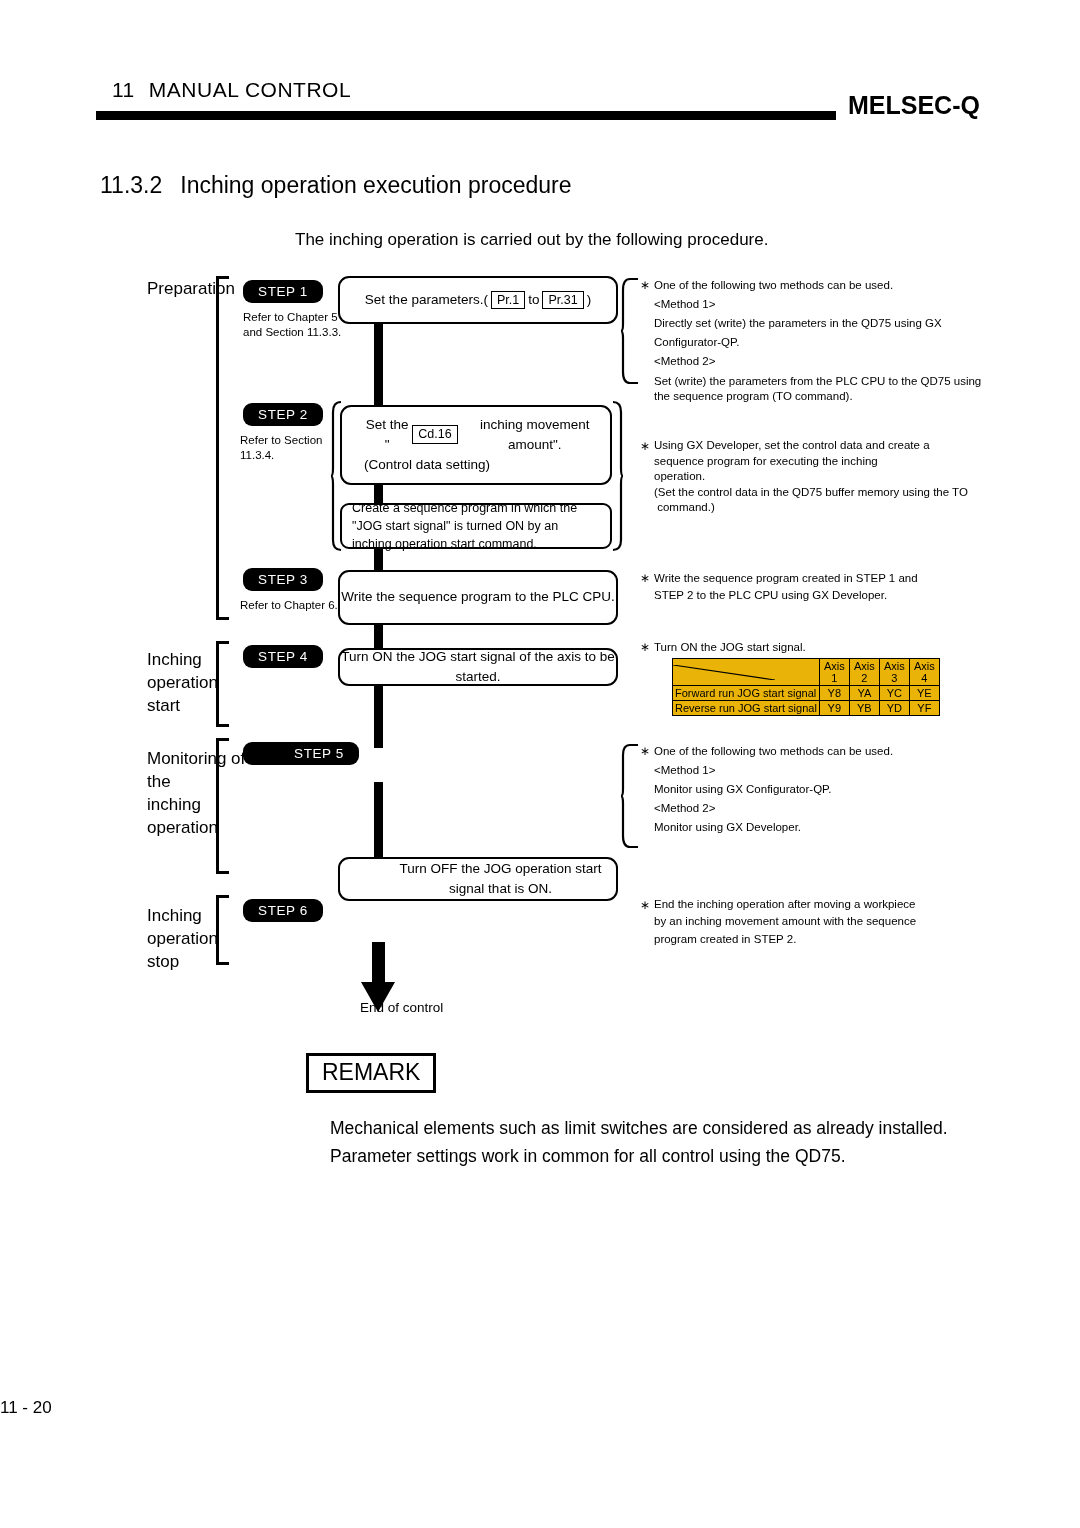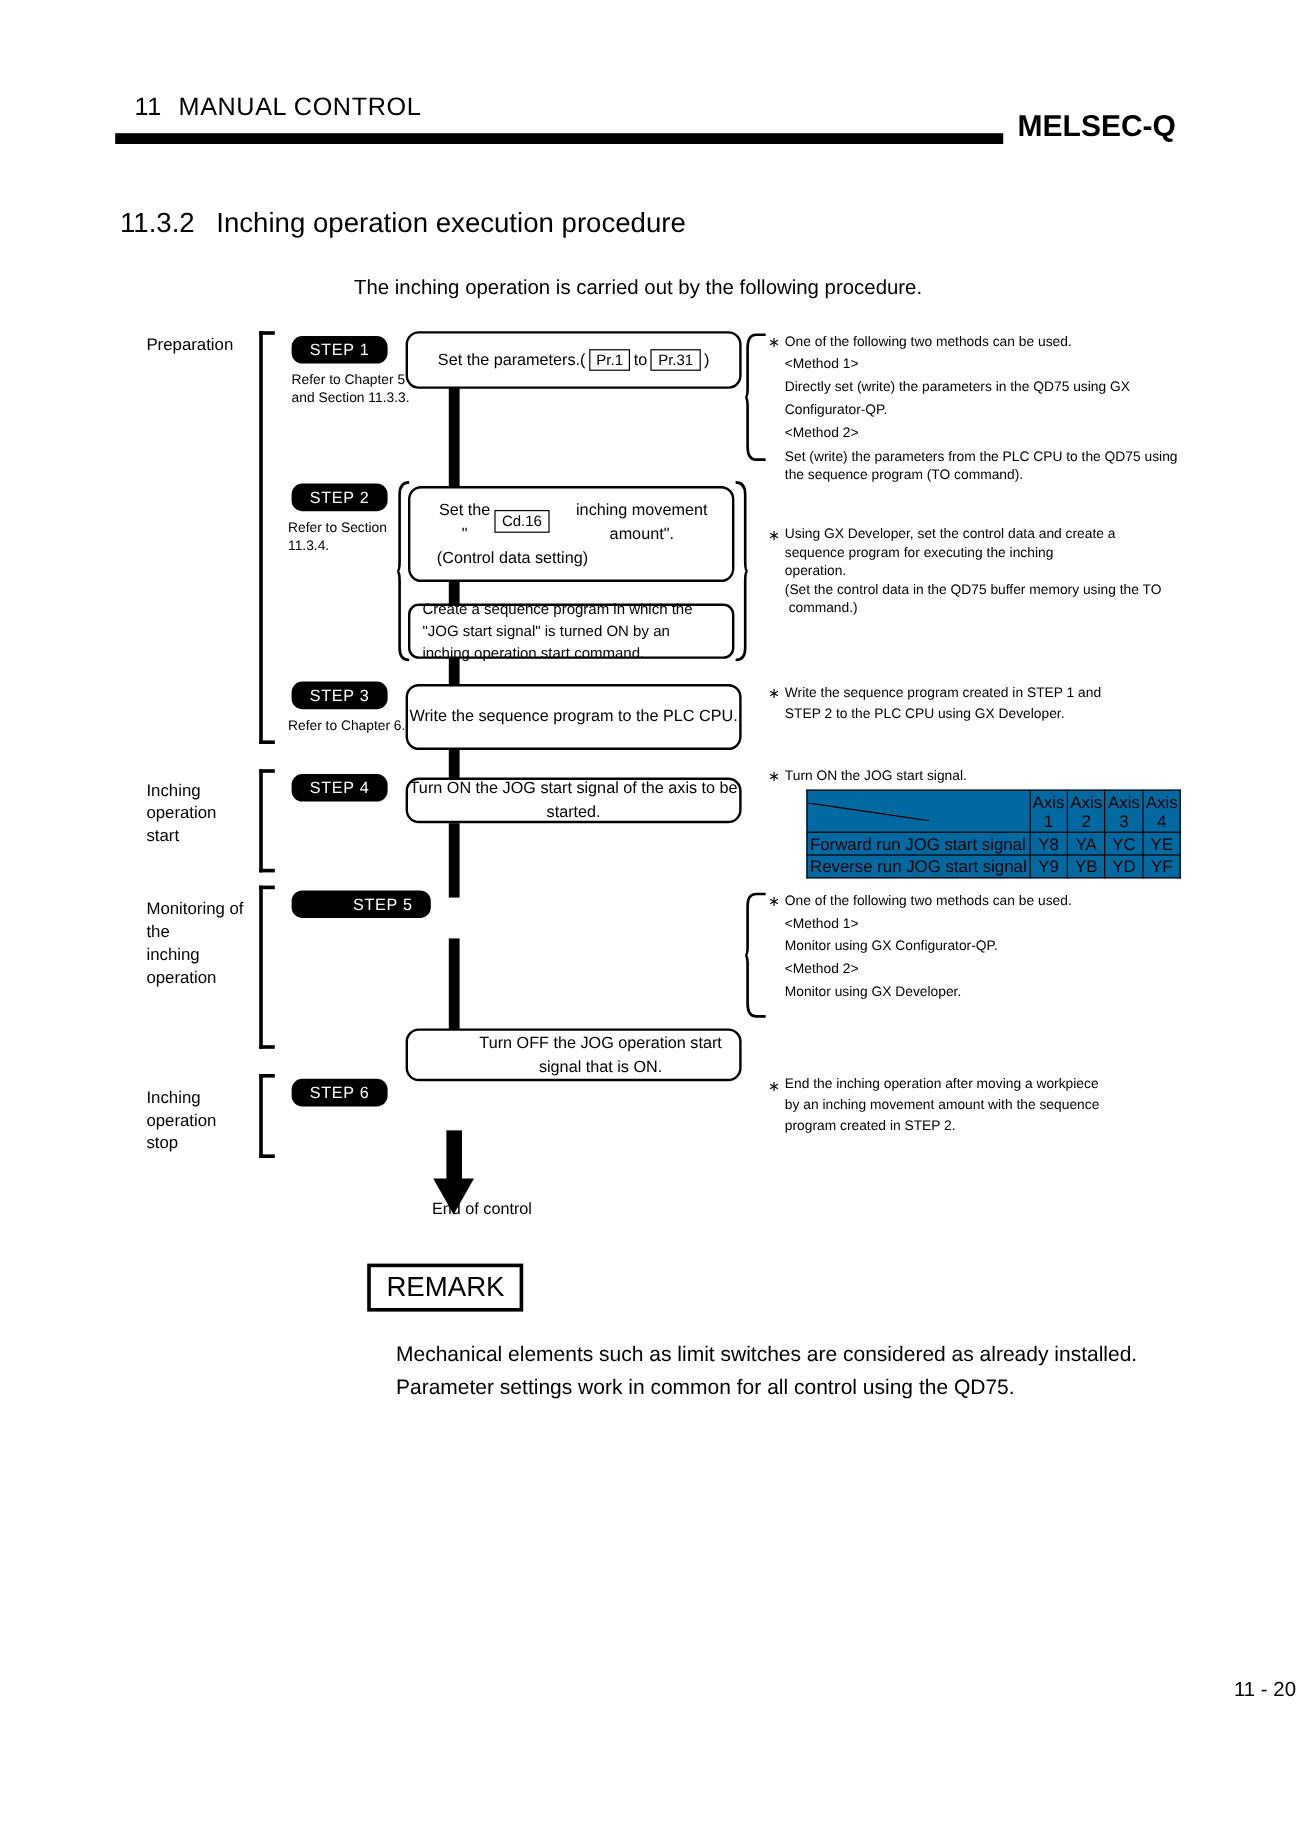--- a/index.html
+++ b/index.html
@@ -80,23 +80,24 @@
     font-size: 13.5px;
     letter-spacing: 0.6px;
     z-index: 4;
   }
   .refer-note {
     font-size: 11.5px;
     line-height: 1.3;
     z-index: 4;
   }
   .phase-label {
-    font-size: 14px;
+    font-size: 17px;
     line-height: 1.35;
     z-index: 4;
+    margin-left: 25px;
   }
   .note-block {
     font-size: 11.5px;
     line-height: 1.65;
     z-index: 4;
   }
   .note-block .star {
     position: absolute; left: 0; top: 0;
     font-size: 12px;
   }
@@ -136,22 +137,22 @@
     border-left: 17px solid transparent;
     border-right: 17px solid transparent;
     border-top: 30px solid #000;
     z-index: 1;
   }
   #end-of-control-label { font-size: 13.5px; }
 
   
   #axis-table {
     border-collapse: collapse;
-    font-size: 14px;
-    background: #0369a1;
+    font-size: 11px;
+    background: #eab308;
     z-index: 4;
   }
   #axis-table td, #axis-table th {
     border: 1.2px solid #000;
     padding: 1px 2px;
     font-weight: normal;
     text-align: center;
     height: 15px;
     box-sizing: border-box;
   }
@@ -172,21 +173,21 @@
     padding: 3px 13px 5px 13px;
     font-size: 23px;
     display: inline-block;
     line-height: 1.15;
   }
   .remark-line { font-size: 17.5px; line-height: 1.55; }
 
   
   #page-footer {
     left: 0; top: 1398px; width: 1080px;
-    text-align: right;
+    text-align: left;
     font-size: 17px;
   }
 </style>
 </head>
 <body>
 
 <div class="abs" id="page-header">
   <div class="abs" id="chapter-title">
     <span id="chapter-num">11</span><span>MANUAL CONTROL</span>
   </div>

